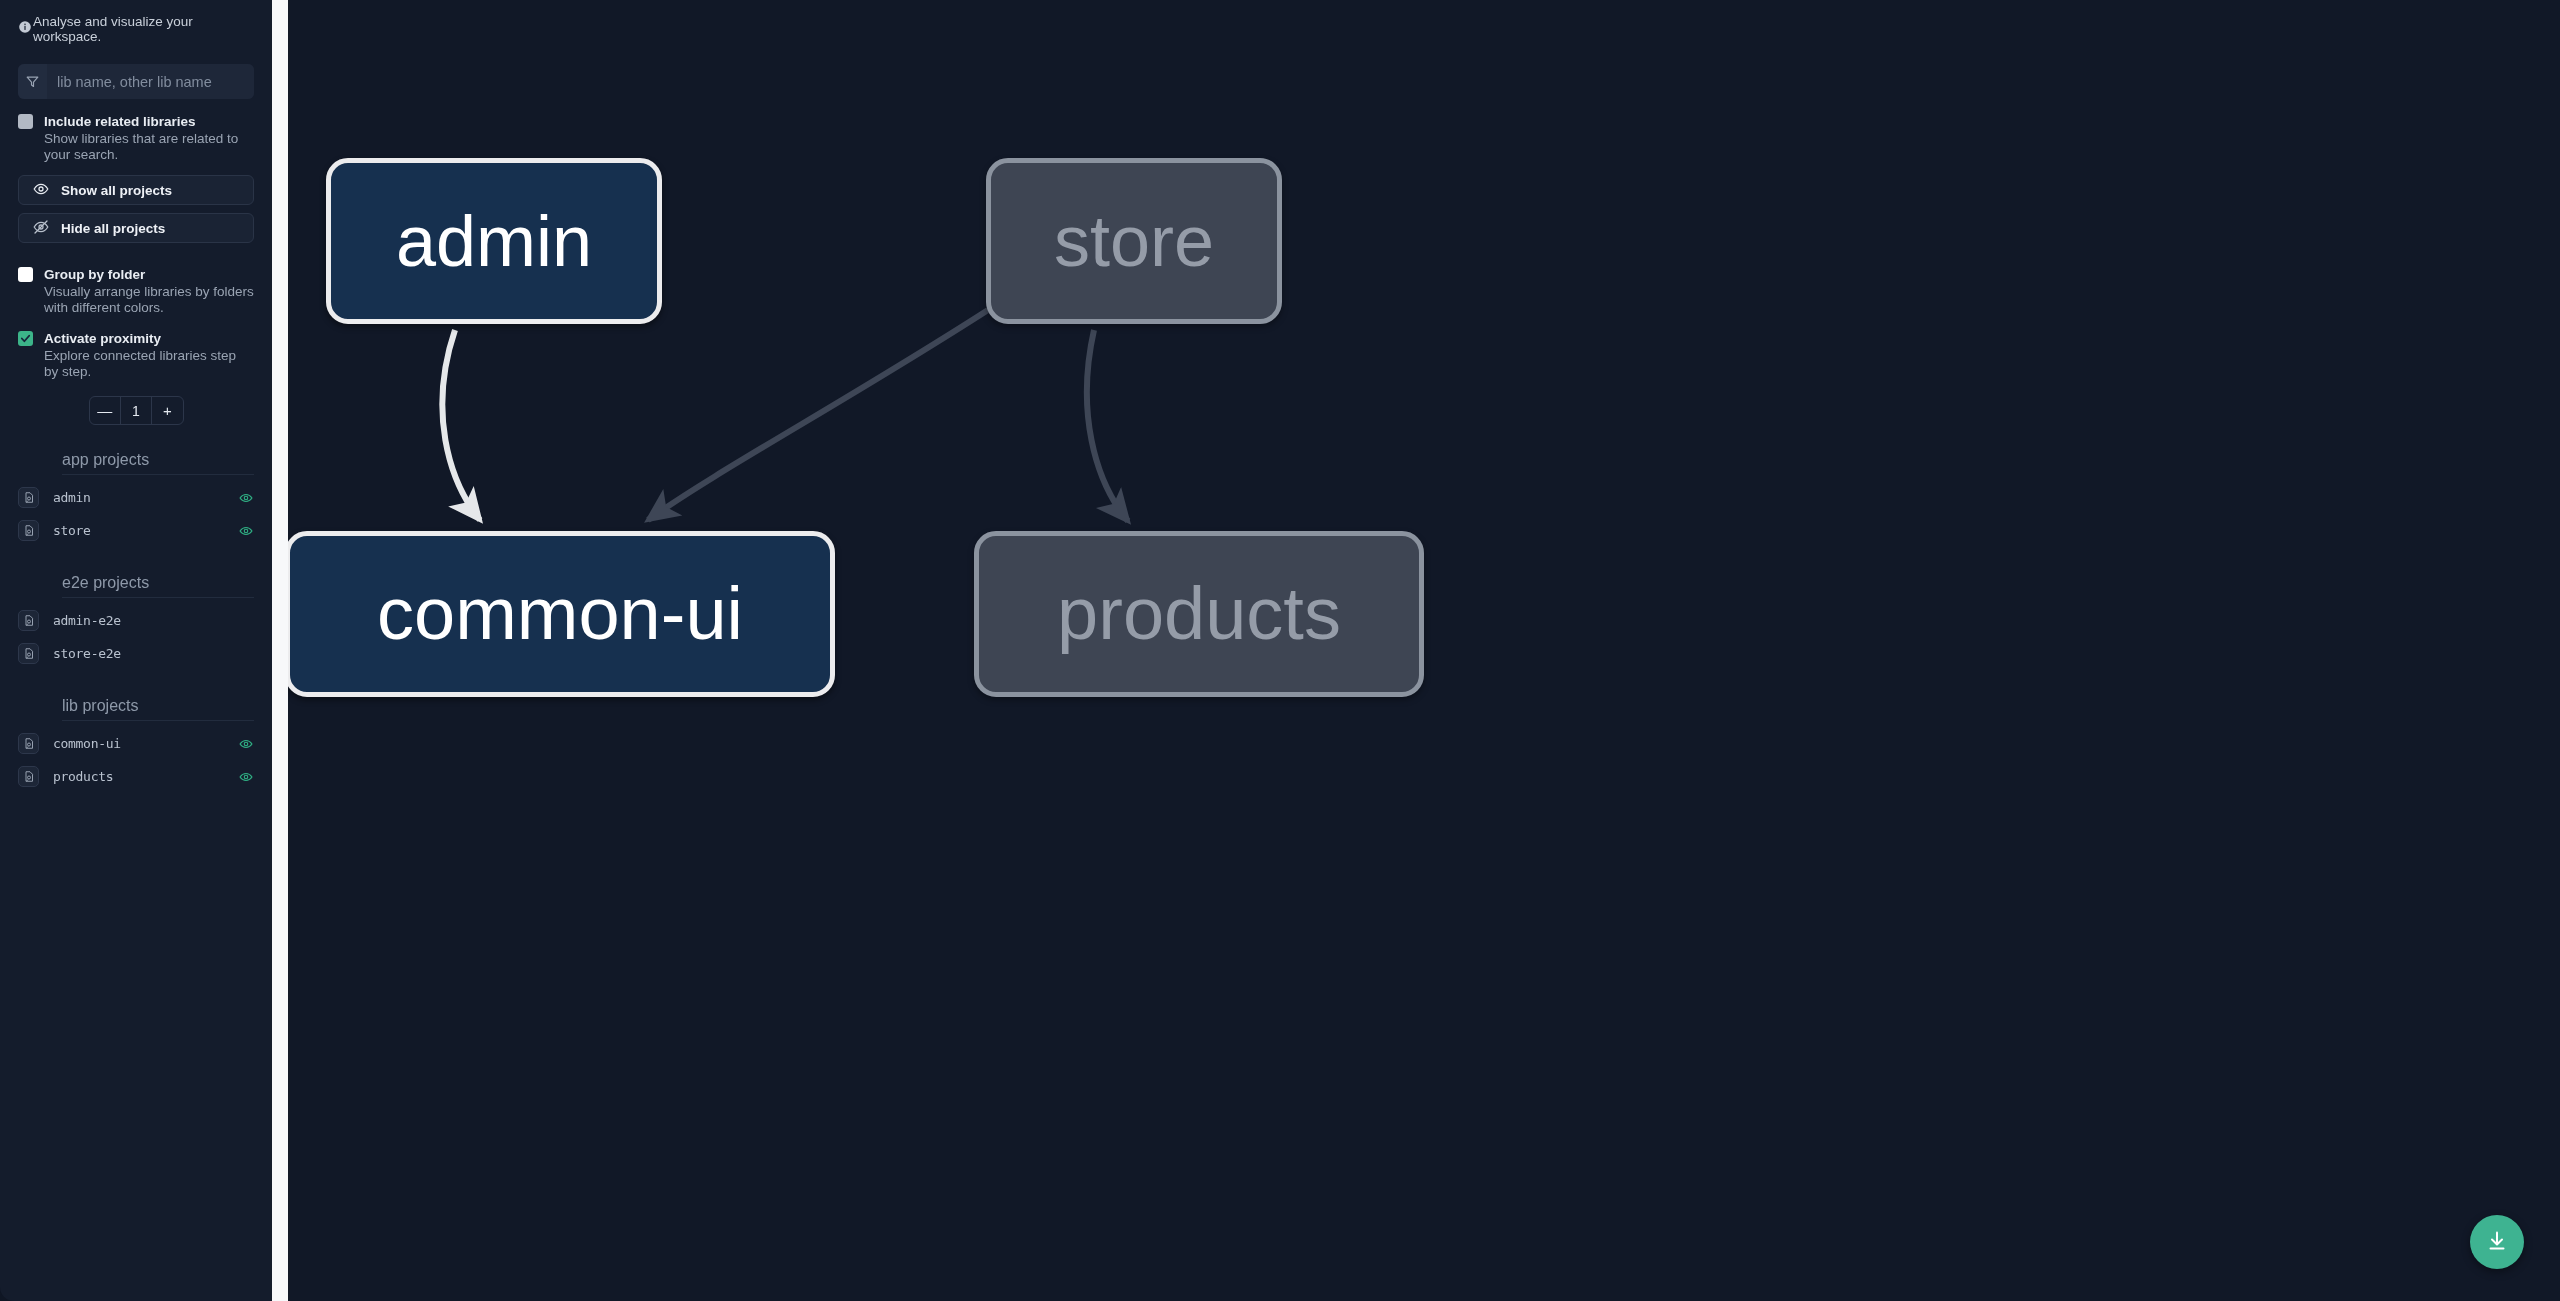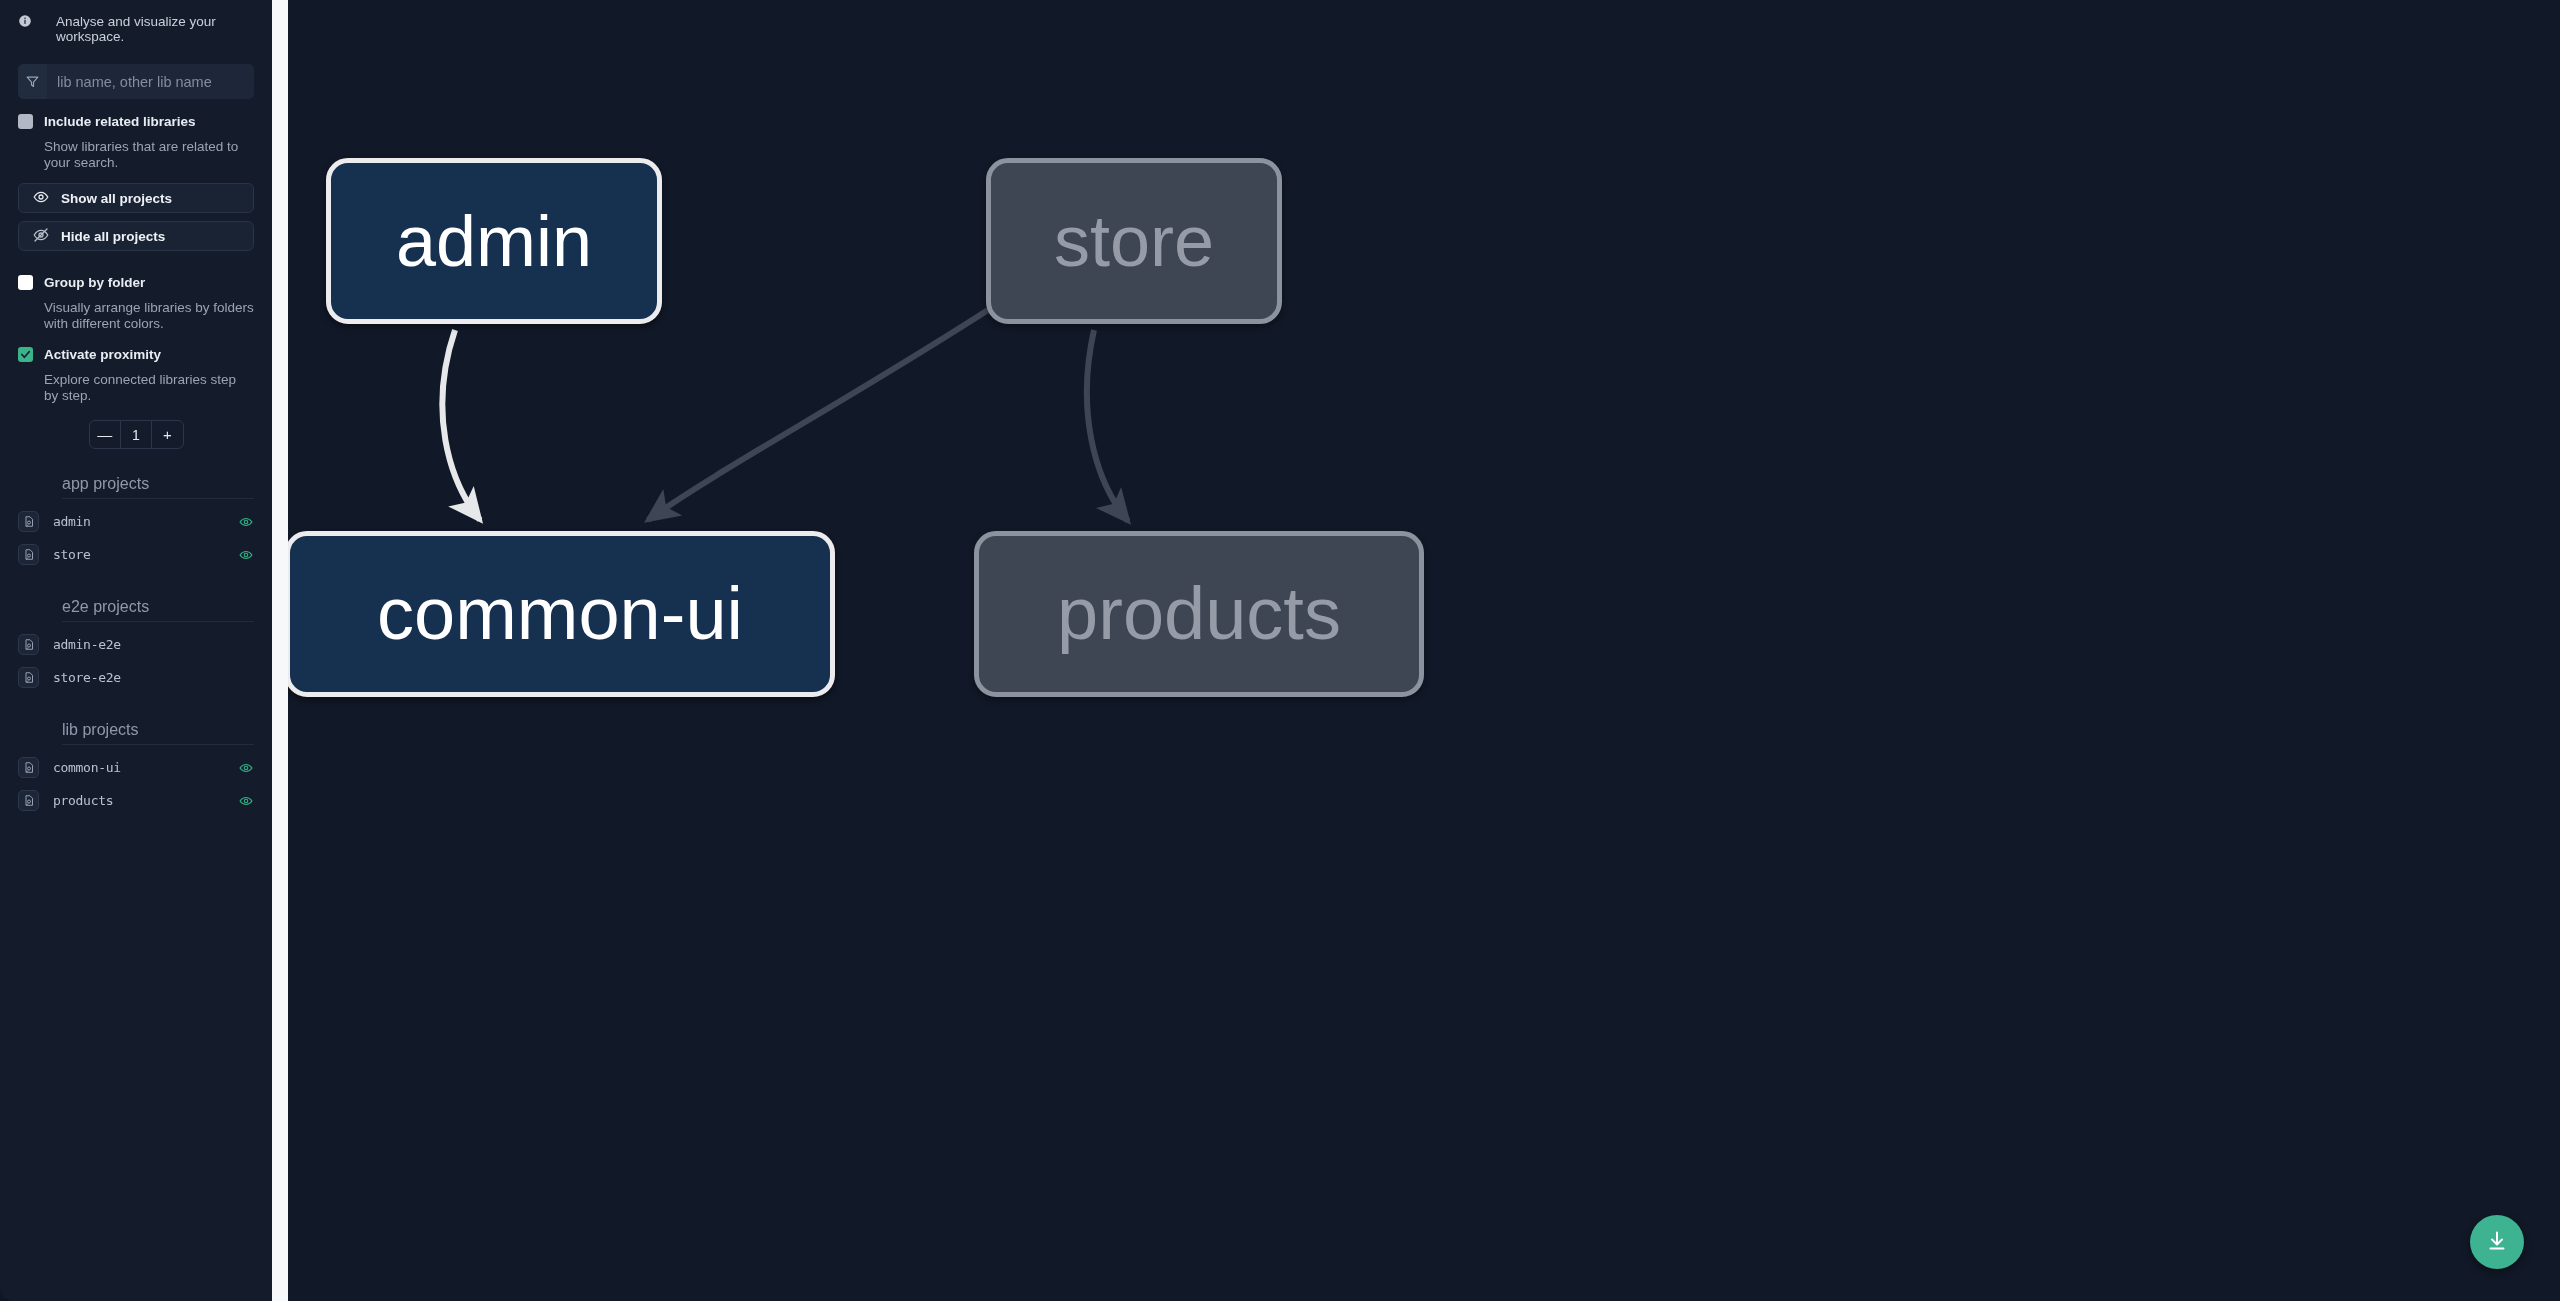--- a/index.html
+++ b/index.html
@@ -27,21 +27,21 @@
     border-bottom: 1px solid #1d2739;
   }
   .nx-logo { width: 42px; height: 38px; flex: 0 0 42px; }
   .sb-title {
     color: #ffffff; font-size: 21px; font-weight: bold;
     margin-left: 16px; letter-spacing: -0.2px;
   }
   .monitor-icon { margin-left: 16px; display: flex; align-items: center; }
 
   .sb-subtitle {
-    display: flex; gap: 24px;
+    display: flex; align-items: center; gap: 1px;
     padding: 14px 18px 0 18px;
   }
   .sb-subtitle .txt { color: #c9d0da; font-size: 13.5px; }
   .info-icon { flex: 0 0 14px; }
 
   .sb-body { padding: 0 18px; flex: 0 0 auto; }
 
   .search-row {
     margin-top: 20px;
     display: flex; align-items: stretch;
@@ -69,21 +69,21 @@
     border-radius: 3px; background: #b2b9c4;
   }
   .cb.white { background: #ffffff; }
   .cb.green {
     background: #3cb489;
     display: flex; align-items: center; justify-content: center;
   }
   .cb.green svg { display: block; }
   .check-text { min-width: 0; }
   .check-label { color: #e9edf3; font-size: 13.5px; font-weight: bold; line-height: 17px; }
-  .check-desc { color: #9aa4b3; font-size: 13.5px; line-height: 16px; margin-top: 9px; }
+  .check-desc { color: #9aa4b3; font-size: 13.5px; line-height: 16px; margin-top: 1px; }
 
   .ghost-btn {
     margin-top: 12px;
     height: 30px; width: 100%;
     display: flex; align-items: center; gap: 12px;
     padding: 0 14px;
     background: #1a2334;
     border: 1px solid #2a3447;
     border-radius: 6px;
     color: #eef1f6; font-size: 13.5px; font-weight: bold;

